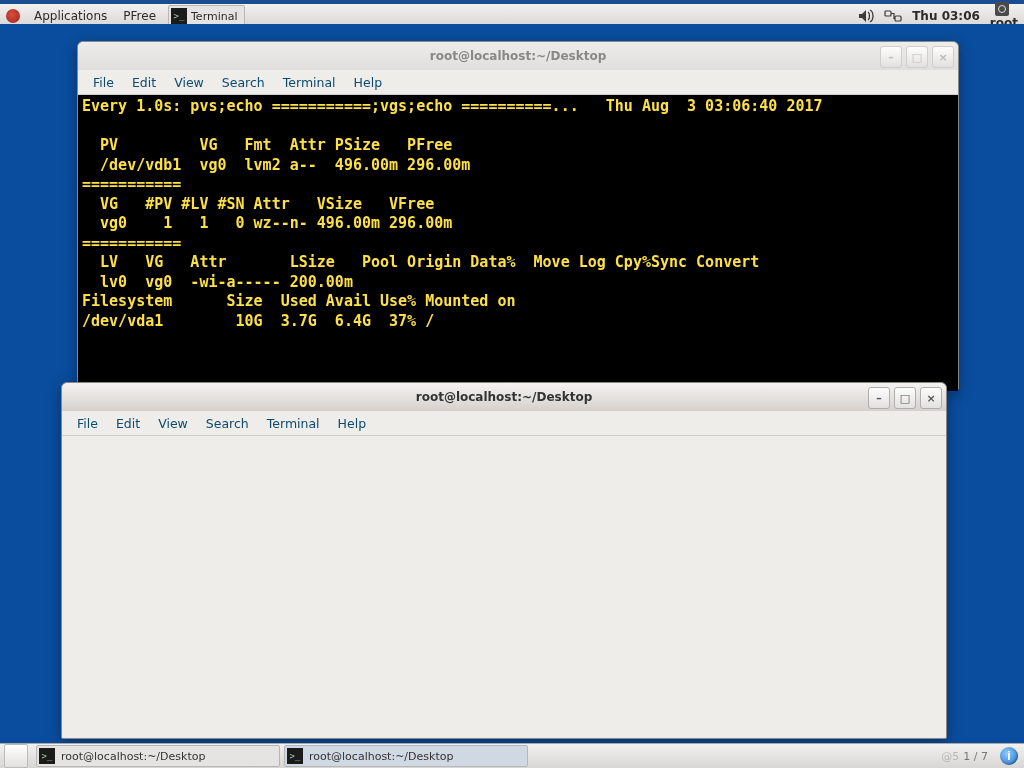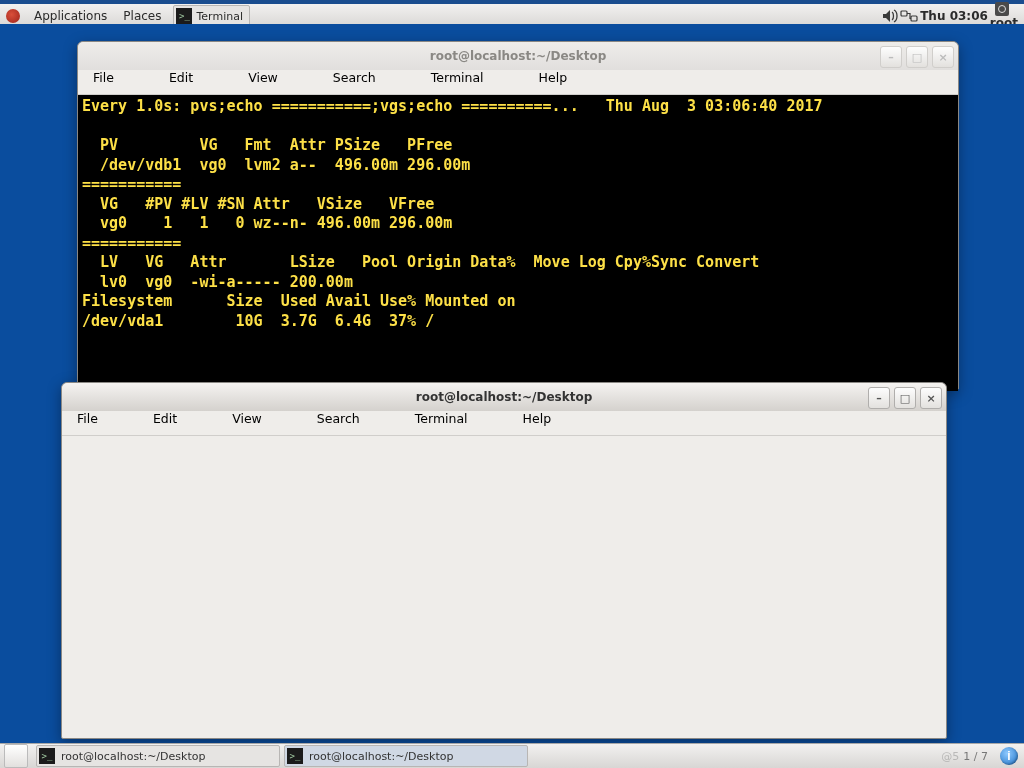--- a/index.html
+++ b/index.html
@@ -56,21 +56,21 @@
   .top-panel .task-well .mini-icon .prompt {
     color: #a0c8a0;
     font: 9px/1 "DejaVu Sans Mono", monospace;
   }
   .top-panel .spacer { flex: 1; }
   .top-panel .tray {
     display: flex;
     align-items: center;
     padding-right: 6px;
   }
-  .top-panel .tray > * { margin-left: 2px; }
+  .top-panel .tray > * { margin-left: 10px; }
   .top-panel .tray .icon svg { display: block; }
   .user-chip {
     display: flex;
     align-items: center;
     font-weight: 600;
     flex-direction: column;
   }
   .user-chip .power {
     width: 14px; height: 14px;
     margin-right: 4px;
@@ -144,25 +144,24 @@
     font-size: 11px;
     color: #555;
   }
   .window.inactive .win-btn { color: #bbb; border-color: #d0cecb; }
 
   .menubar {
     height: 24px;
     background: #efedea;
     border-bottom: 1px solid #d0cecb;
     display: flex;
-    align-items: flex-start;
+    align-items: center;
     padding-left: 6px;
     font-size: 12.5px;
-    color: #000000;
-    gap: 37px;
+    color: #0c4a6e;
   }
   .menubar .m {
     padding: 0 9px;
     cursor: default;
   }
 
   .term {
     background: #000;
     color: #fde047;
     font: bold 15px/1.3 "DejaVu Sans Mono", "Liberation Mono", monospace;
@@ -245,21 +244,21 @@
     display:flex;align-items:center;justify-content:center;
     color:#fff;font:700 12px/1 sans-serif;
   }
 </style>
 </head>
 <body>
 
 <div class="top-panel">
   <div class="fedora"></div>
   <div class="menu-item">Applications</div>
-  <div class="menu-item">Places</div>
+  <div class="menu-item">PFree</div>
   <div class="task-well">
     <div class="mini-icon">
         <span class="prompt">&gt;_</span>
       </div>
     <span>Terminal</span>
   </div>
   <div class="spacer"></div>
   <div class="tray">
     <span class="icon">
       <svg width="16" height="14" viewBox="0 0 16 14">

